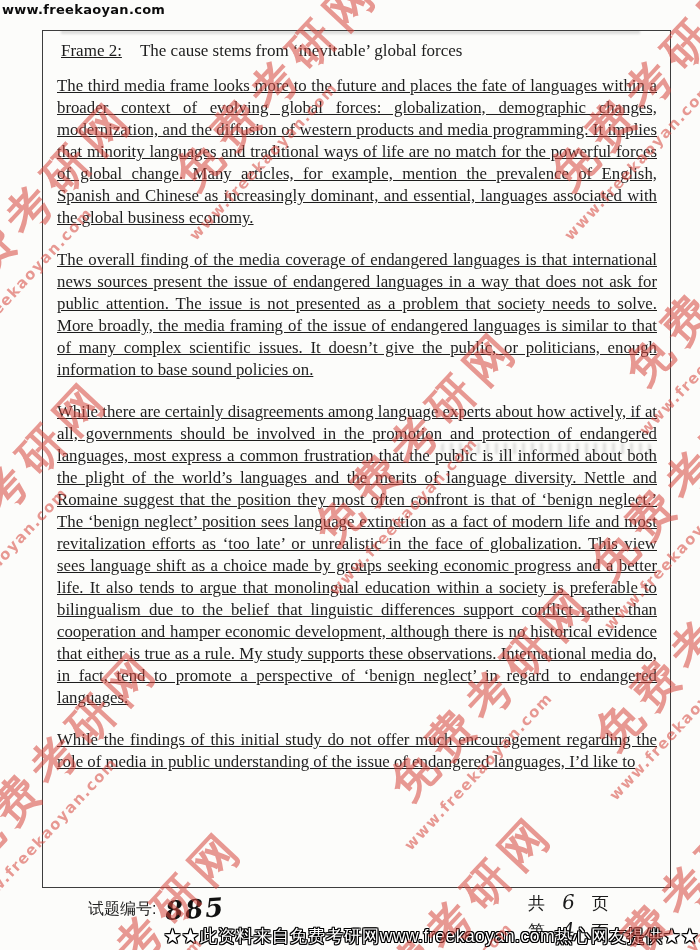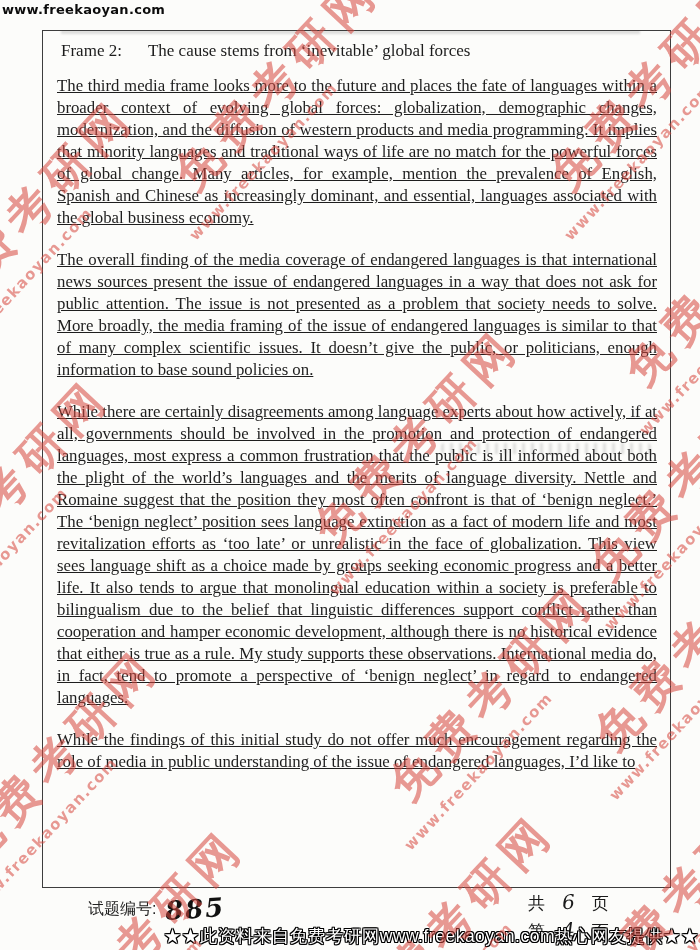--- a/index.html
+++ b/index.html
@@ -21,21 +21,21 @@
     border:1.5px solid #3d3d3d;box-sizing:border-box;
     padding:6px 13px 0 14px;overflow:hidden;background:transparent;
   }
   .doc-box::before{ 
     content:"";position:absolute;left:18px;right:30px;top:-1px;height:4px;
     background:rgba(140,140,140,0.28);filter:blur(1px);
   }
   .frame-heading{
     font-size:17px;line-height:24px;margin:2px 0 12px 4px;white-space:nowrap;
   }
-  .frame-heading .h-label{margin-right:26px;}
+  .frame-heading .h-label{margin-right:18px;text-decoration:underline;}
   .doc-box p{
     margin:0 0 20px 0;font-size:16.8px;line-height:22px;
     text-align:justify;text-justify:inter-word;color:#1e1e1e;text-decoration:underline;
   }
   .doc-box p.last{margin-bottom:8px;}
   
   .bleed{
     position:absolute;left:398px;top:412px;width:210px;height:11px;
     background:repeating-linear-gradient(90deg,
       rgba(120,120,120,0.22) 0 3px, rgba(120,120,120,0) 3px 9px);

